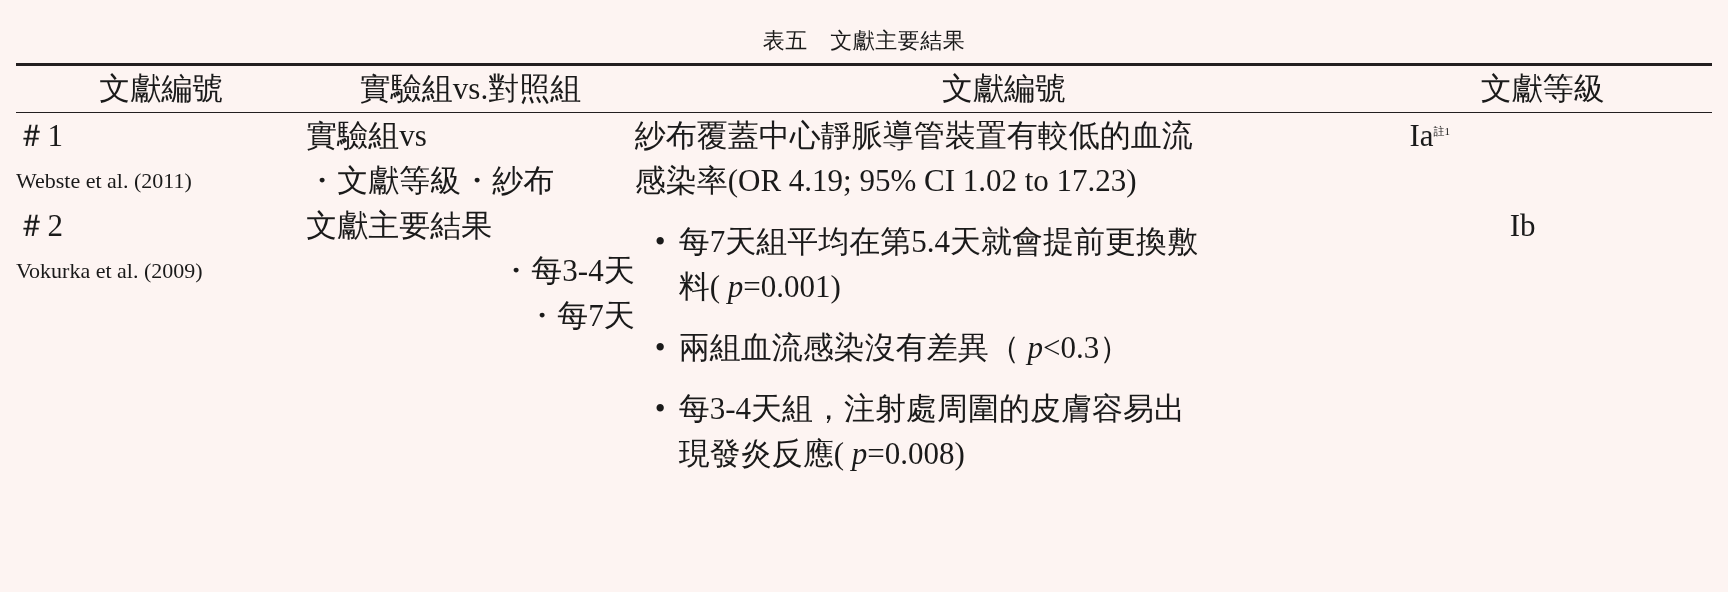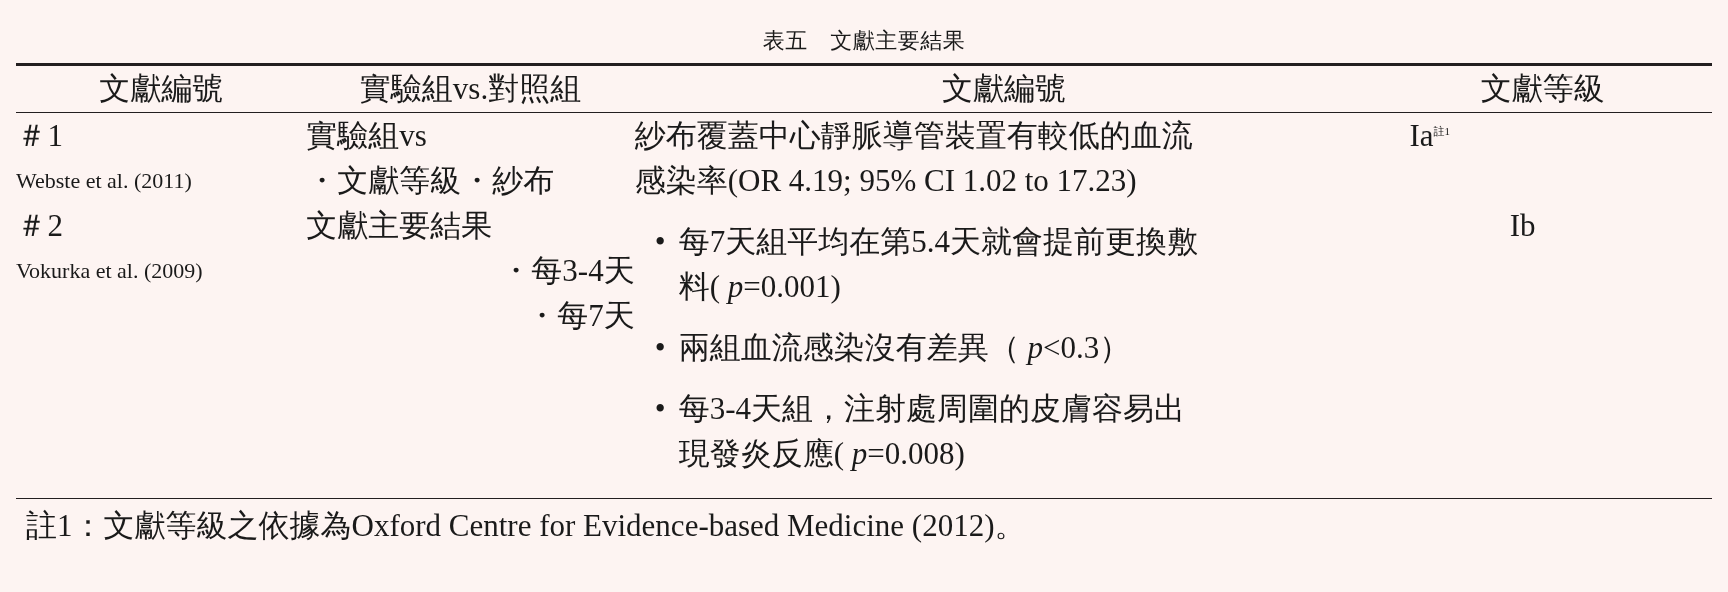--- a/index.html
+++ b/index.html
@@ -216,22 +216,17 @@
         </td>
       </tr>
 
       <tr class="spacer-row">
         <td></td>
         <td></td>
         <td></td>
         <td></td>
       </tr>
 
-      <tr>
-        <td class="rule-bottom" colspan="4">
-          <div class="footnote">註1：文獻等級之依據為Oxford Centre for Evidence-based Medicine (2012)。</div>
-        </td>
-      </tr>
 
     </tbody>
   </table>
 
 </div>
 
 </body></html>

